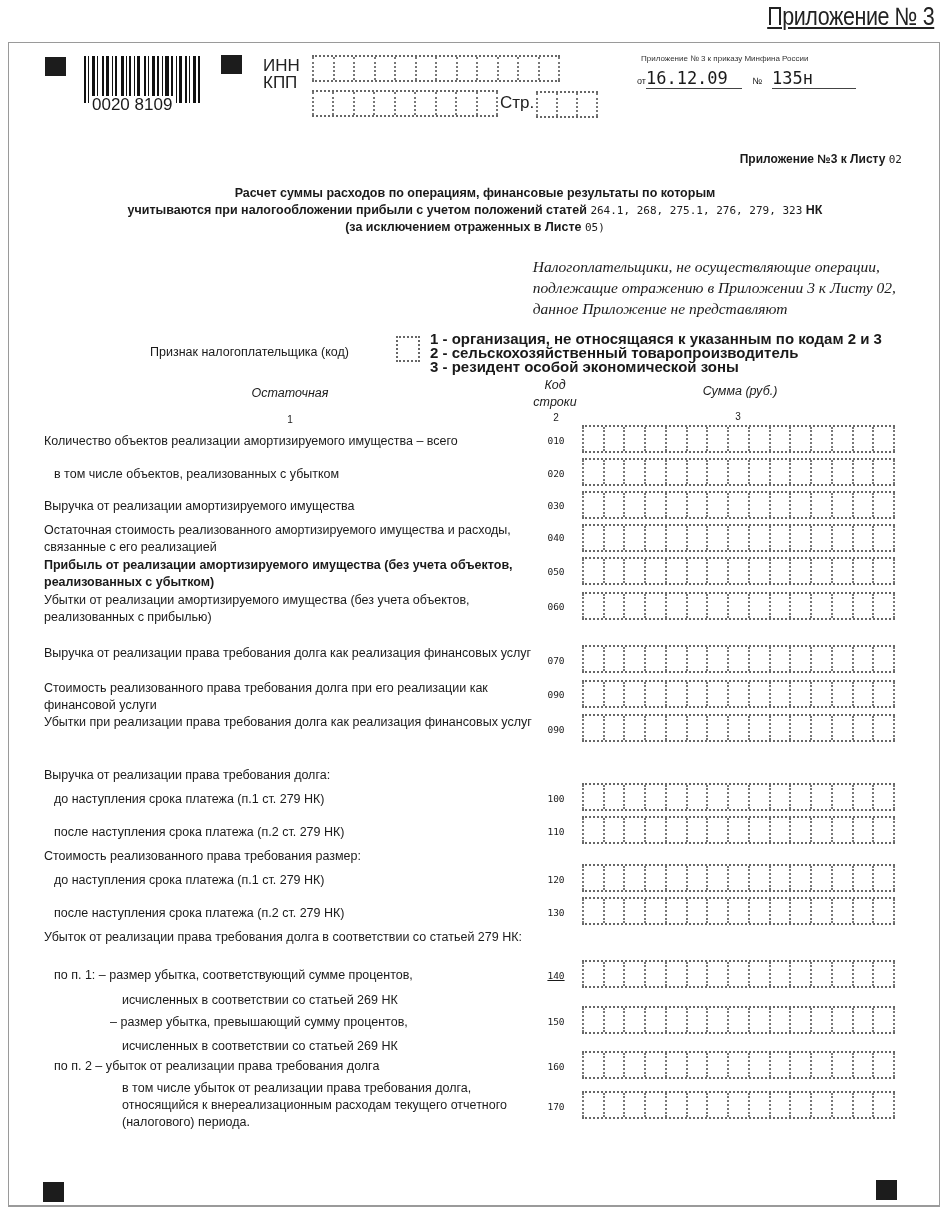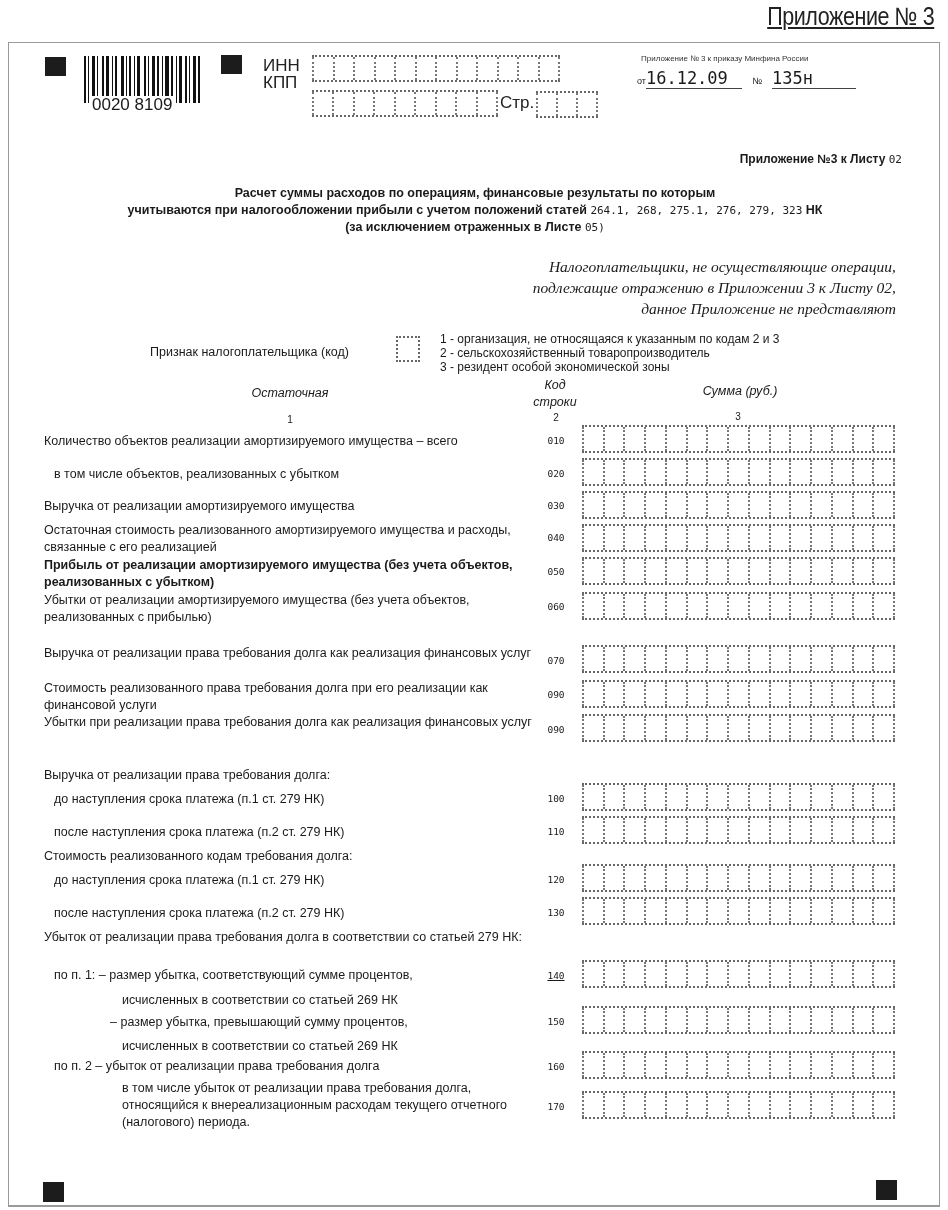--- a/index.html
+++ b/index.html
@@ -16,24 +16,24 @@
   .cells { display:flex; border-top:2px dotted #666; border-bottom:2px dotted #666; box-sizing:border-box; }
   .cells .c { border-left:2px dotted #777; box-sizing:border-box; }
   .cells .c:last-child { border-right:2px dotted #777; }
   .order-caption { left:641px; top:54px; font-size:8px; color:#333; }
   .order-line { left:637px; top:68px; font-family:"DejaVu Sans Mono", monospace; font-size:17px; }
   .order-line .u { border-bottom:1px solid #444; display:inline-block; }
   .sheet-ref { right:46px; top:152px; font-size:12px; font-weight:bold; }
   .sheet-ref .num { font-weight:normal; font-family:"DejaVu Sans Mono", monospace; font-size:11px; }
   .heading { left:60px; width:830px; text-align:center; font-size:12.5px; font-weight:bold; line-height:17px; top:185px; }
   .heading .mono { font-weight:normal; font-family:"DejaVu Sans Mono", monospace; font-size:11px; }
-  .note { right:52px; top:256px; text-align:right; font-family:"Liberation Serif", serif; font-style:italic; font-size:15.5px; line-height:21px; }
+  .note { right:52px; top:256px; text-align:left; font-family:"Liberation Serif", serif; font-style:italic; font-size:15.5px; line-height:21px; }
   .sign-label { left:150px; top:345px; font-size:12.5px; }
   .sign-box { left:396px; top:336px; width:24px; height:26px; border:2px dotted #666; box-sizing:border-box; }
-  .sign-options { left:440px; top:332px; font-size:12px; line-height:14px; }
+  .sign-options { left:430px; top:332px; font-size:15px; line-height:14px;font-weight:bold; }
   .colhead { font-size:12.5px; font-style:italic; text-align:center; }
   .colnum { font-size:10px; text-align:center; }
   .row-text { left:44px; width:490px; font-size:12.5px; line-height:17px; }
   .row-code { left:540px; width:32px; font-size:9.5px; text-align:center; font-family:"DejaVu Sans Mono", monospace; }
   .sumcells { left:582px; width:313px; height:28px; }
   .sumcells .c { flex:1; }
 </style>
 </head>
 <body>
 
@@ -157,21 +157,21 @@
 <div class="abs colhead" style="left:520px;top:377px;width:70px;line-height:17px;">
   <div>Код</div>
   <div>строки</div>
 </div>
 <div class="abs colhead" style="left:660px;top:384px;width:160px;">Сумма (руб.)</div>
 <div class="abs colnum" style="left:280px;top:414px;width:20px;">1</div>
 <div class="abs colnum" style="left:546px;top:412px;width:20px;">2</div>
 <div class="abs colnum" style="left:728px;top:411px;width:20px;">3</div>
 
 <div class="abs row-text" style="top:767px;">Выручка от реализации права требования долга:</div>
-<div class="abs row-text" style="top:848px;">Стоимость реализованного кодам требования долга:</div>
+<div class="abs row-text" style="top:848px;">Стоимость реализованного права требования размер:</div>
 <div class="abs row-text" style="top:929px;width:490px;">Убыток от реализации права требования долга в соответствии со статьей 279 НК:</div>
 
 <div>
   <div>
     <div class="abs row-text" style="top:433px;">Количество объектов реализации амортизируемого имущества – всего</div>
     <div class="abs row-code" style="top:435px;">010</div>
     <div class="abs cells sumcells" style="top:425px;">
         <div class="c" style="flex: 1 1 0%;"></div>
         <div class="c" style="flex: 1 1 0%;"></div>
         <div class="c" style="flex: 1 1 0%;"></div>

